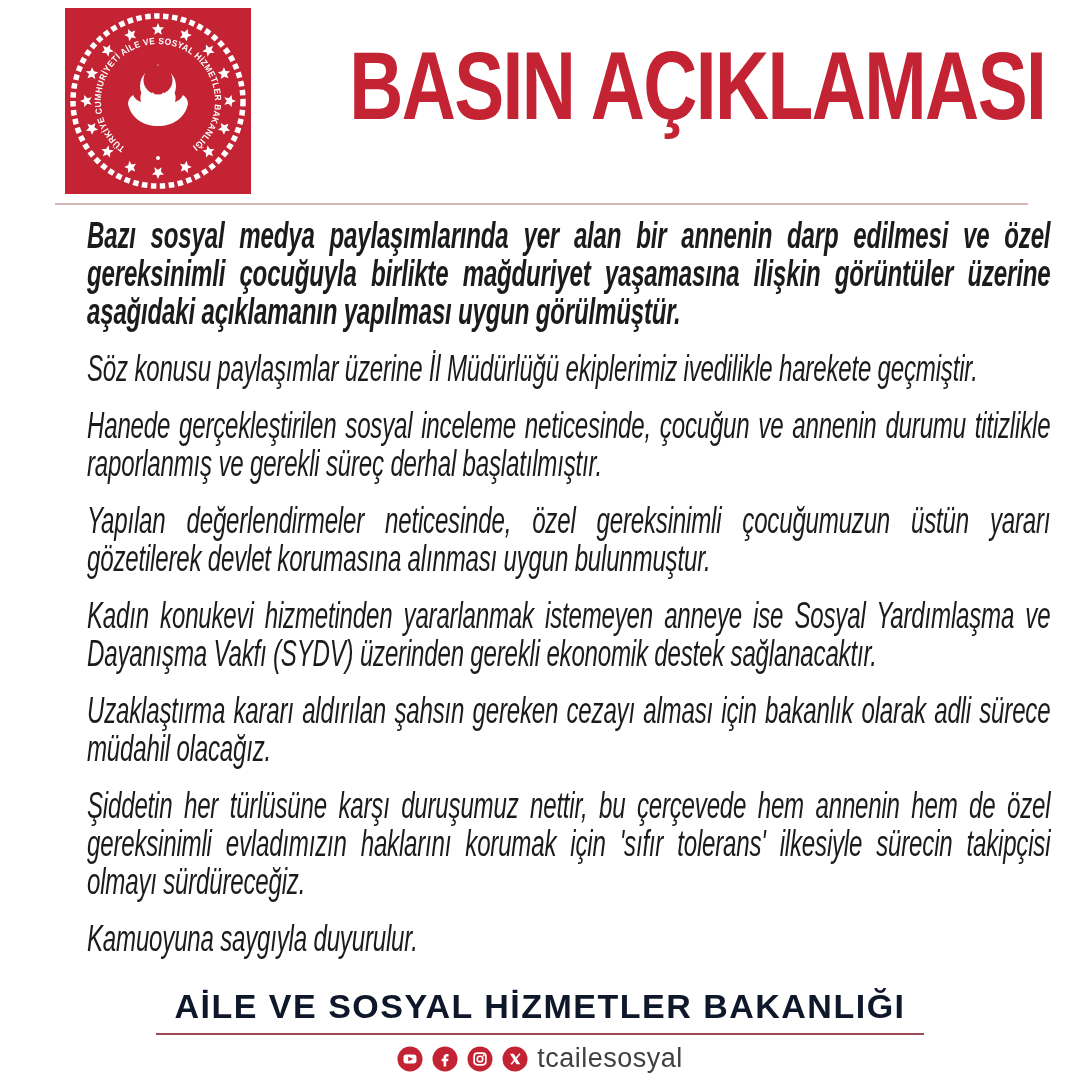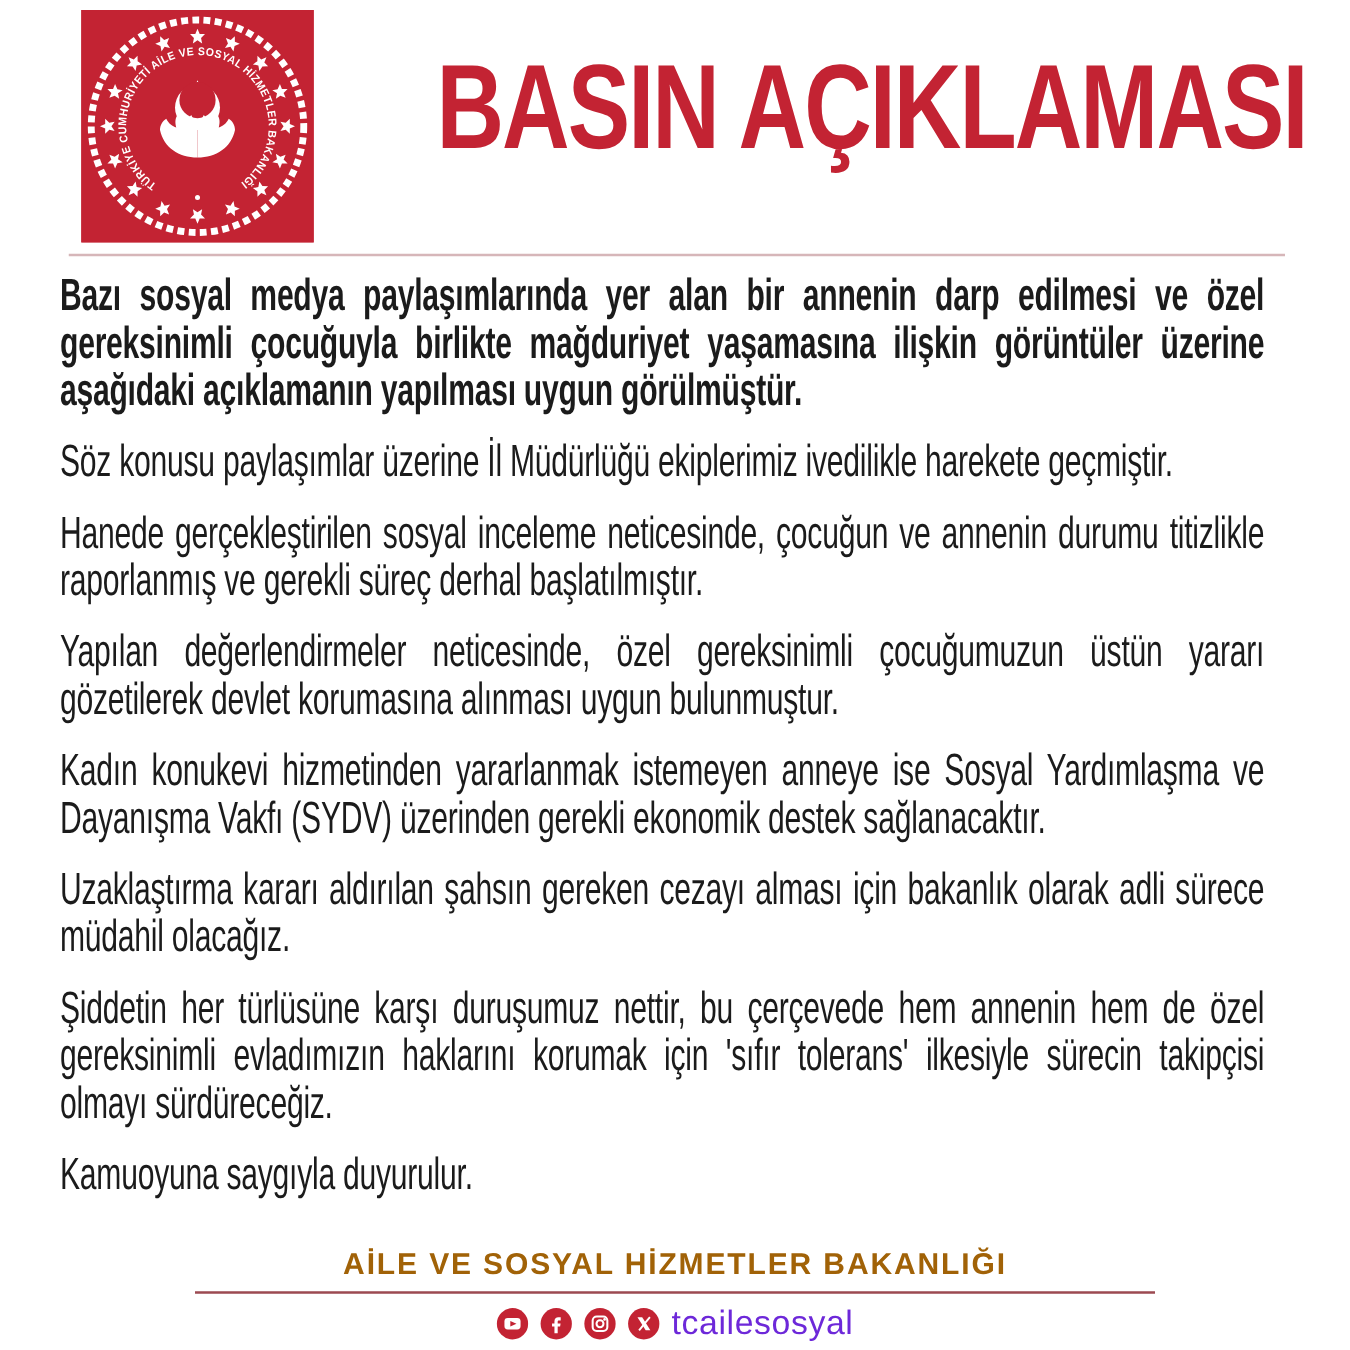--- a/index.html
+++ b/index.html
@@ -26,47 +26,47 @@
   .date-wrap{text-align:right;margin-top:32px;line-height:1;}
   .date-text{
     display:inline-block;font-size:31px;font-weight:bold;color:#222;
     transform:scaleX(0.74);transform-origin:right center;letter-spacing:0.5px;
   }
   .header-divider{
     border:none;border-top:2px solid #D6B6B9;
     margin:9px 52px 0 55px;
   }
   
-  .body-area{padding:12px 58px 0 48px;}
+  .body-area{padding:12px 58px 0 87px;font-style:italic;}
   .body-inner{
     width:1440px;
     transform:scaleX(0.669);
     transform-origin:0 0;
   }
   .body-inner p{
     margin:0 0 19px 0;
     font-size:36px;line-height:38px;
     color:#1b1b1b;text-align:justify;
     letter-spacing:-0.3px;
   }
   .body-inner p.lead{font-weight:bold;}
   .body-inner p:last-child{margin-bottom:0;}
   
   .footer{position:absolute;left:0;right:0;bottom:6px;text-align:center;}
   .ministry{
-    font-size:24px;font-weight:bold;color:#a16207;
+    font-size:34px;font-weight:bold;color:#0f172a;
     letter-spacing:1.5px;white-space:nowrap;
   }
   .footer-divider{
     border:none;border-top:2px solid #9C4A51;
     width:768px;margin:7px auto 8px auto;
   }
   .social-row{display:flex;align-items:center;justify-content:center;gap:9px;}
   .social-icon{width:26px;height:26px;display:block;}
-  .handle{font-size:27px;color:#6d28d9;margin-left:0;letter-spacing:0.5px;}
+  .handle{font-size:27px;color:#404040;margin-left:0;letter-spacing:0.5px;}
 </style>
 </head>
 <body>
 
 <div class="page">
 
   <div class="header">
     <div class="logo">
       <svg viewBox="0 0 186 186" aria-hidden="true">
         <defs>

